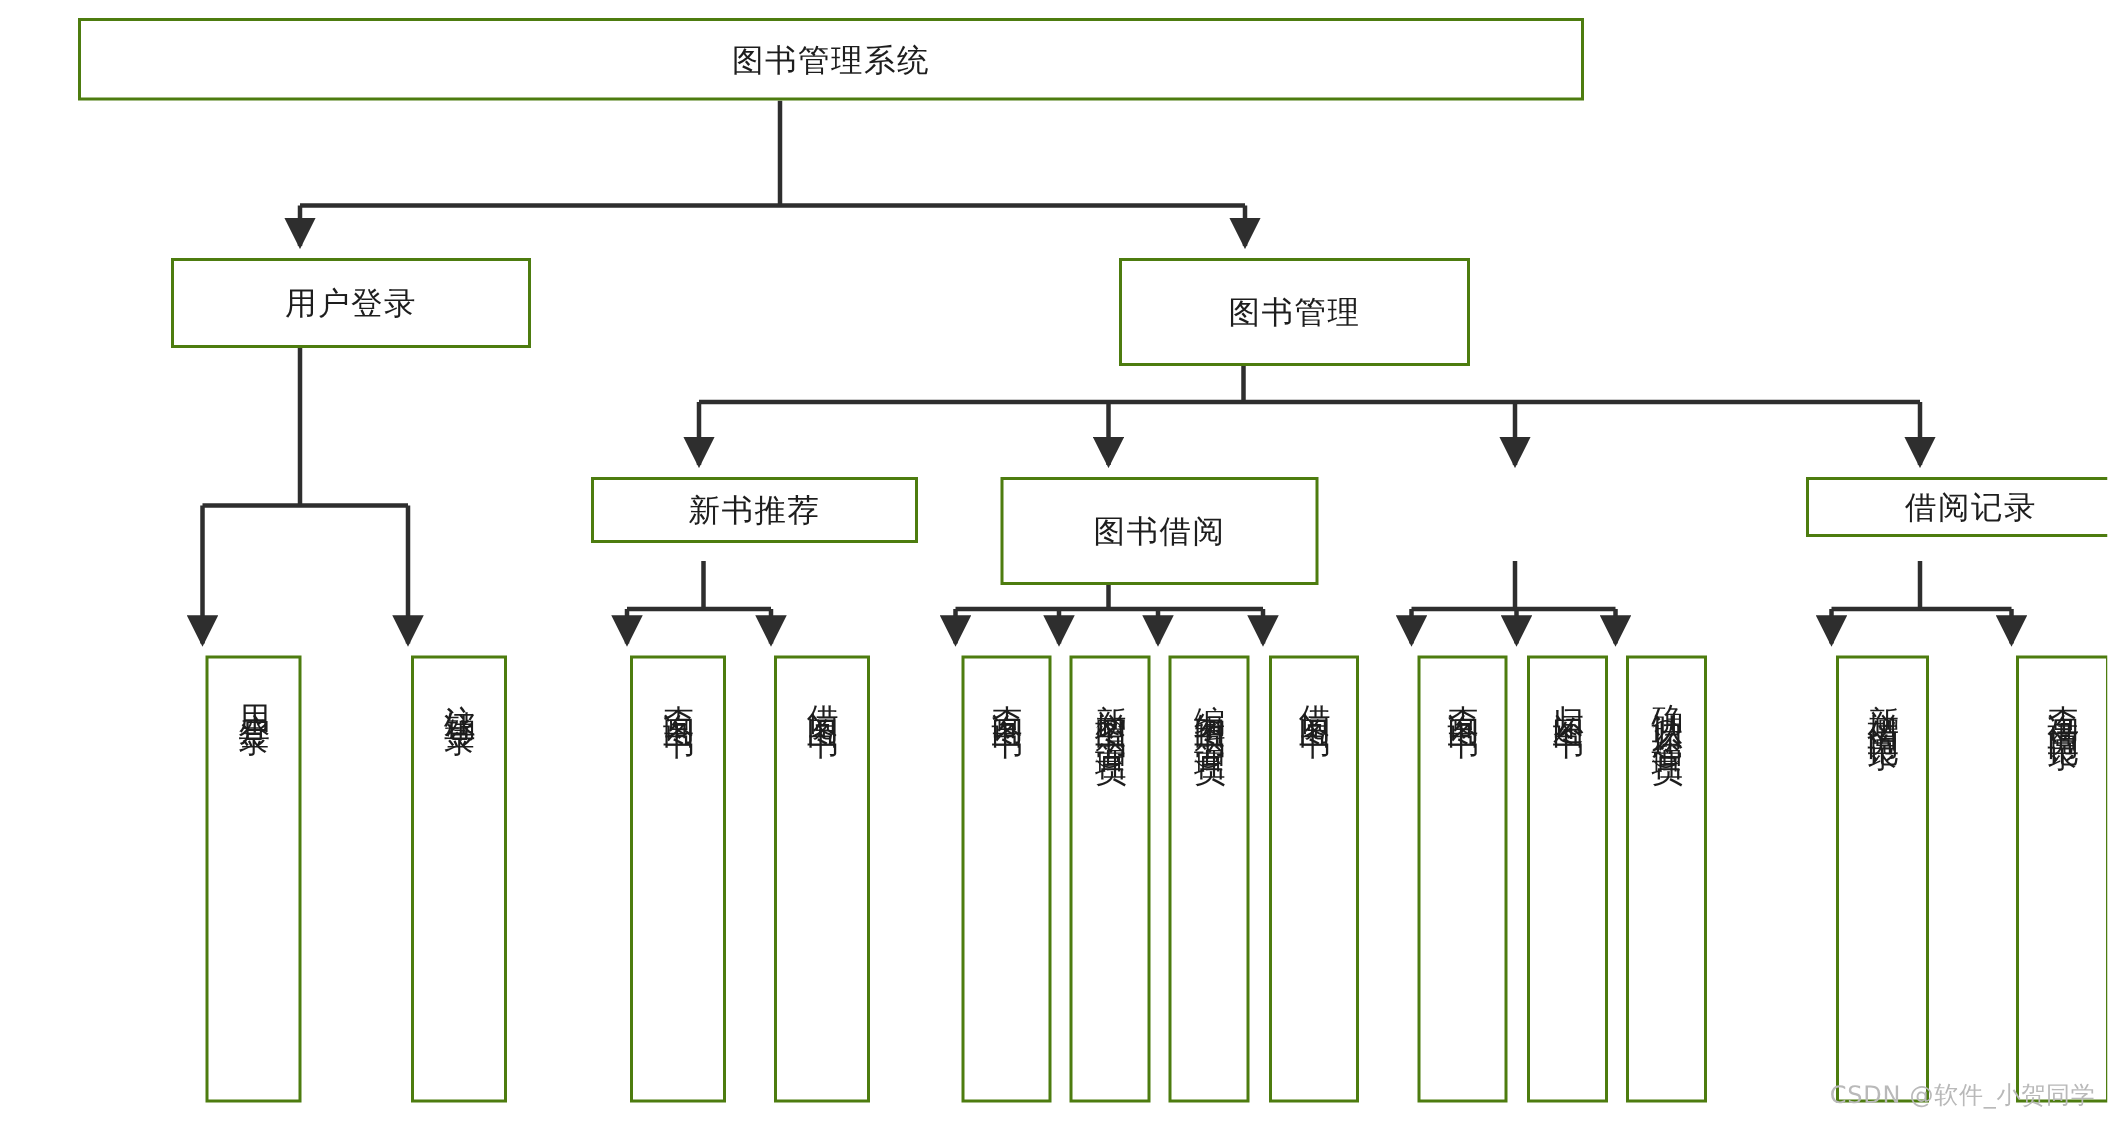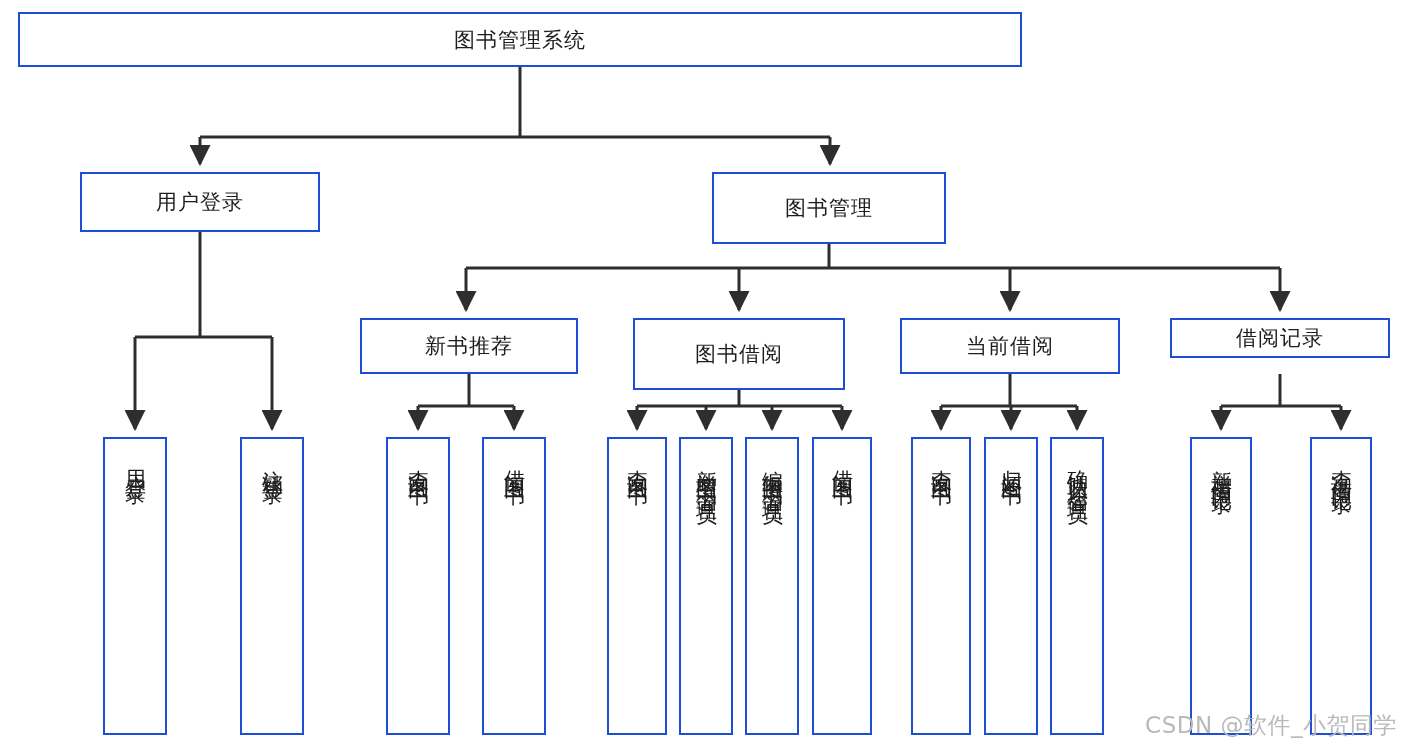--- a/index.html
+++ b/index.html
@@ -23,26 +23,27 @@
     left: 0;
     top: 0;
     width: 1405px;
     height: 747px;
     pointer-events: none;
   }
   .node {
     position: absolute;
     box-sizing: border-box;
     background: #ffffff;
-    border: 2px solid #1d4ed8;
+    border: 2px solid #4d7c0f;
     display: flex;
     align-items: center;
     justify-content: center;
     color: #1d1d1d;
     z-index: 2;
+    margin-left: 34px;
   }
   .node.horizontal {
     font-size: 21px;
     letter-spacing: 1px;
   }
   .node.vertical {
     font-size: 21px;
     align-items: flex-start;
     justify-content: center;
     padding-top: 14px;
@@ -51,21 +52,21 @@
     writing-mode: vertical-rl;
     text-orientation: upright;
     letter-spacing: 5px;
     line-height: 1;
     white-space: nowrap;
   }
   .watermark {
     position: absolute;
     right: 8px;
     bottom: 6px;
-    font-size: 23px;
+    font-size: 16px;
     color: #b9b9b9;
     letter-spacing: 0.5px;
     z-index: 5;
     white-space: nowrap;
   }
 </style>
 </head>
 <body>
 
 <div id="canvas">
@@ -124,28 +125,25 @@
     <span>图书管理系统</span>
   </div>
 
   <div class="node horizontal" style="left: 80px; top: 172px; width: 240px; height: 60px;">
     <span>用户登录</span>
   </div>
   <div class="node horizontal" style="left: 712px; top: 172px; width: 234px; height: 72px;">
     <span>图书管理</span>
   </div>
 
-  <div class="node horizontal" style="left: 360px; top: 318px; width: 218px; height: 56px;">
+  <div class="node horizontal" style="left: 360px; top: 318px; width: 218px; height: 44px;">
     <span>新书推荐</span>
   </div>
   <div class="node horizontal" style="left: 633px; top: 318px; width: 212px; height: 72px;">
     <span>图书借阅</span>
-  </div>
-  <div class="node horizontal" style="left: 900px; top: 318px; width: 220px; height: 56px;">
-    <span>当前借阅</span>
   </div>
   <div class="node horizontal" style="left: 1170px; top: 318px; width: 220px; height: 40px;">
     <span>借阅记录</span>
   </div>
 
   <div class="node vertical" style="left: 103px; top: 437px; width: 64px; height: 298px;">
     <span class="vtext">用户登录</span>
   </div>
   <div class="node vertical" style="left: 240px; top: 437px; width: 64px; height: 298px;">
     <span class="vtext">注销登录</span>

